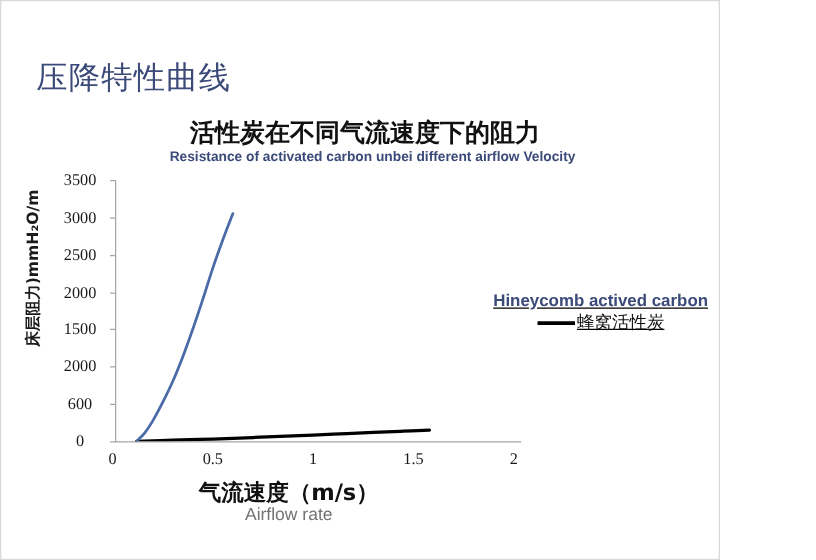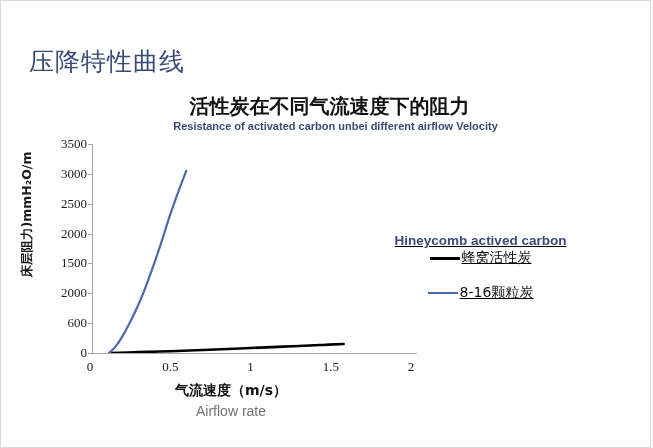--- a/index.html
+++ b/index.html
@@ -5,21 +5,21 @@
   html, body {
     margin: 0;
     padding: 0;
     background: #ffffff;
   }
   body {
     font-family: "Liberation Sans", sans-serif;
   }
   #screen {
     position: relative;
-    width: 651px;
+    width: 576px;
     height: 448px;
     background: #ffffff;
     overflow: hidden;
     border: 1px solid #d9d9d9;
     box-sizing: border-box;
   }
 
   
   #slide-title {
     position: absolute;
@@ -80,21 +80,21 @@
     top: 352px;
     width: 325px;
     height: 1px;
     background: #a6a6a6;
   }
 
   .y-tick-label {
     position: absolute;
     right: 0;
     width: 46px;
-    text-align: right;
+    text-align: center;
     font-size: 13px;
     color: #1a1a1a;
     line-height: 1;
     font-family: "Liberation Serif", serif;
   }
   #y-tick-labels {
     position: absolute;
     left: 38px;
     top: 0;
     width: 48px;
@@ -133,21 +133,21 @@
     color: #1a1a1a;
     font-family: "DejaVu Sans", "Liberation Sans", sans-serif;
     white-space: nowrap;
   }
   #x-axis-title-cn {
     position: absolute;
     left: 115px;
     top: 381px;
     width: 230px;
     text-align: center;
-    font-size: 14px;
+    font-size: 18px;
     font-weight: 700;
     color: #111111;
     font-family: "DejaVu Sans", "Liberation Sans", sans-serif;
     white-space: nowrap;
   }
   #x-axis-title-en {
     position: absolute;
     left: 115px;
     top: 402px;
     width: 230px;
@@ -245,24 +245,20 @@
           <path d="M 17.26 209.00 C 18.33 207.91, 21.54 205.12, 23.68 202.43 C 25.82 199.74, 27.69 196.96, 30.10 192.88 C 32.51 188.80, 35.45 183.22, 38.13 177.95 C 40.80 172.67, 43.48 167.30, 46.15 161.23 C 48.82 155.16, 51.50 148.49, 54.17 141.52 C 56.85 134.56, 59.52 127.09, 62.20 119.43 C 64.88 111.77, 67.55 103.70, 70.23 95.54 C 72.90 87.38, 75.58 78.42, 78.25 70.46 C 80.92 62.50, 83.60 55.04, 86.28 47.77 C 88.95 40.51, 92.96 30.35, 94.30 26.87" fill="none" stroke="#4a6aa8" stroke-width="2.2" stroke-linecap="round" stroke-linejoin="round"></path>
         </svg>
     </div>
 
     <div id="legend">
       <div class="legend-caption">Hineycomb actived carbon</div>
       <div class="legend-entry" id="legend-row-honeycomb">
         <span class="legend-swatch black"></span>
         <span class="legend-label-cn">蜂窝活性炭</span>
       </div>
-      <div class="legend-entry" id="legend-row-particulate">
-        <span class="legend-swatch blue"></span>
-        <span class="legend-label-cn">8-16颗粒炭</span>
-      </div>
     </div>
 
   </div>
 <div class="y-tick-mark" style="top: 352px;"></div>
     <div class="y-tick-mark" style="top: 322.143px;"></div>
     <div class="y-tick-mark" style="top: 292.286px;"></div>
     <div class="y-tick-mark" style="top: 262.429px;"></div>
     <div class="y-tick-mark" style="top: 232.571px;"></div>
     <div class="y-tick-mark" style="top: 202.714px;"></div>
     <div class="y-tick-mark" style="top: 172.857px;"></div>

